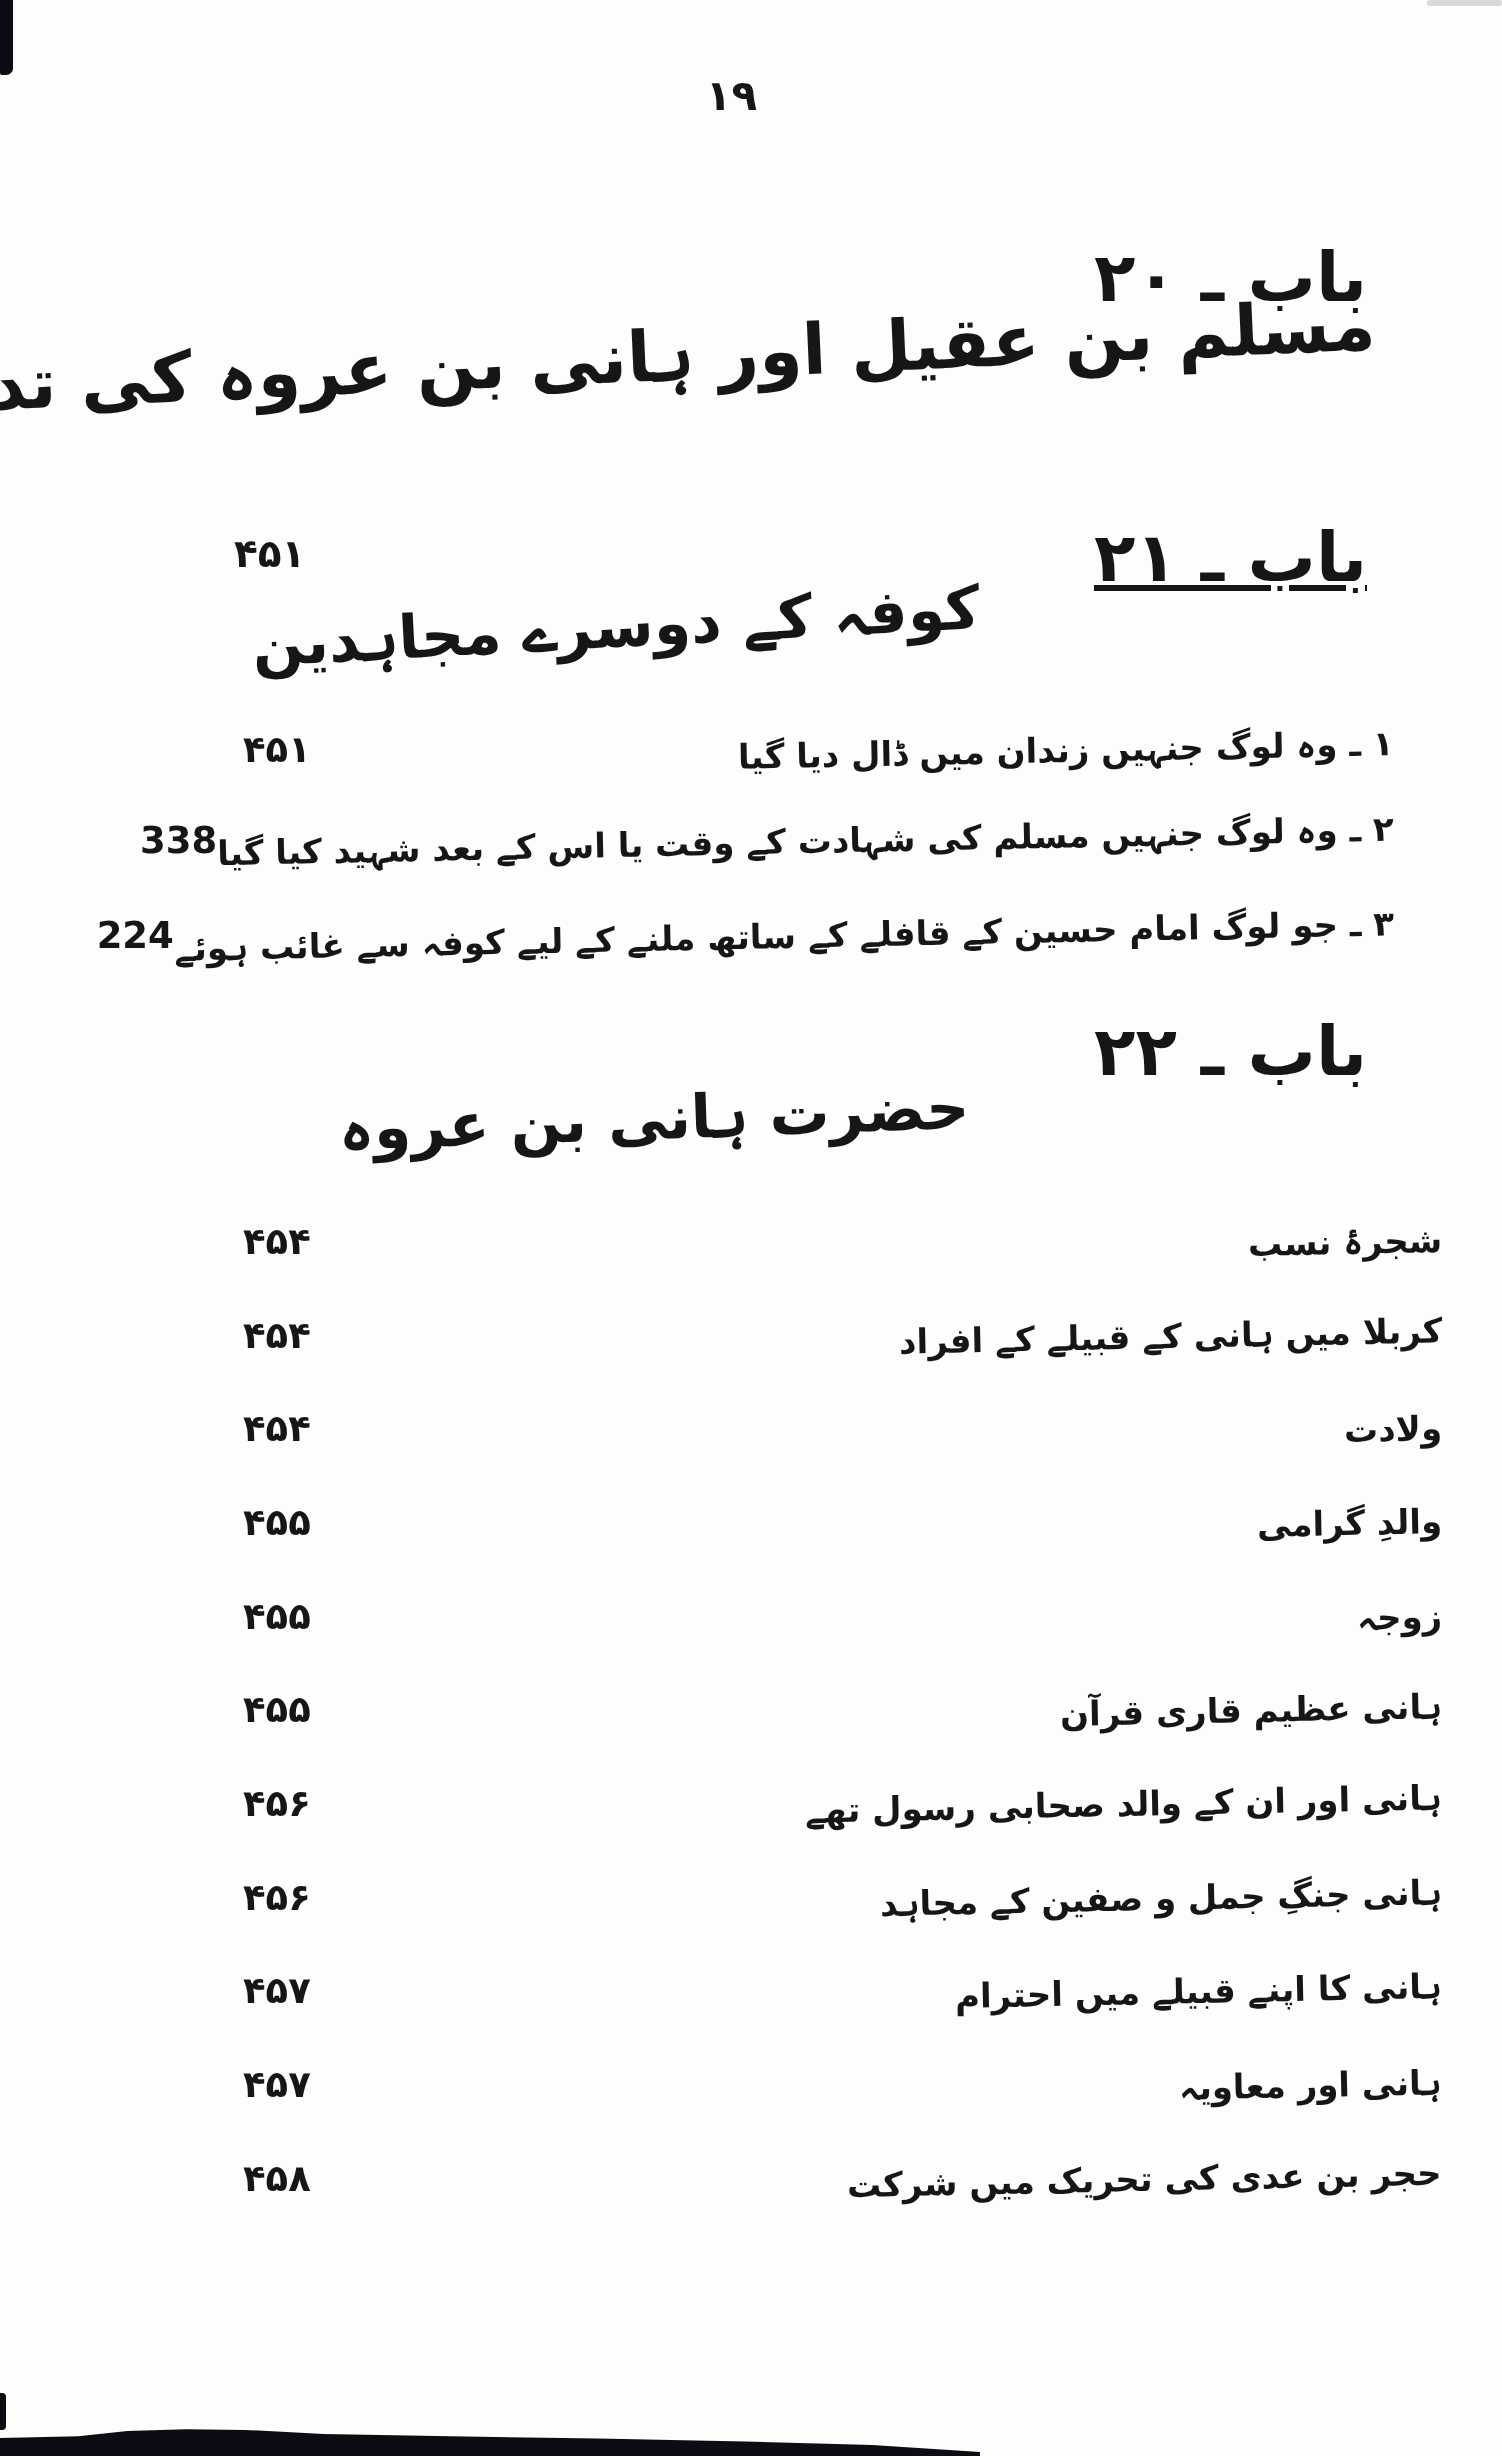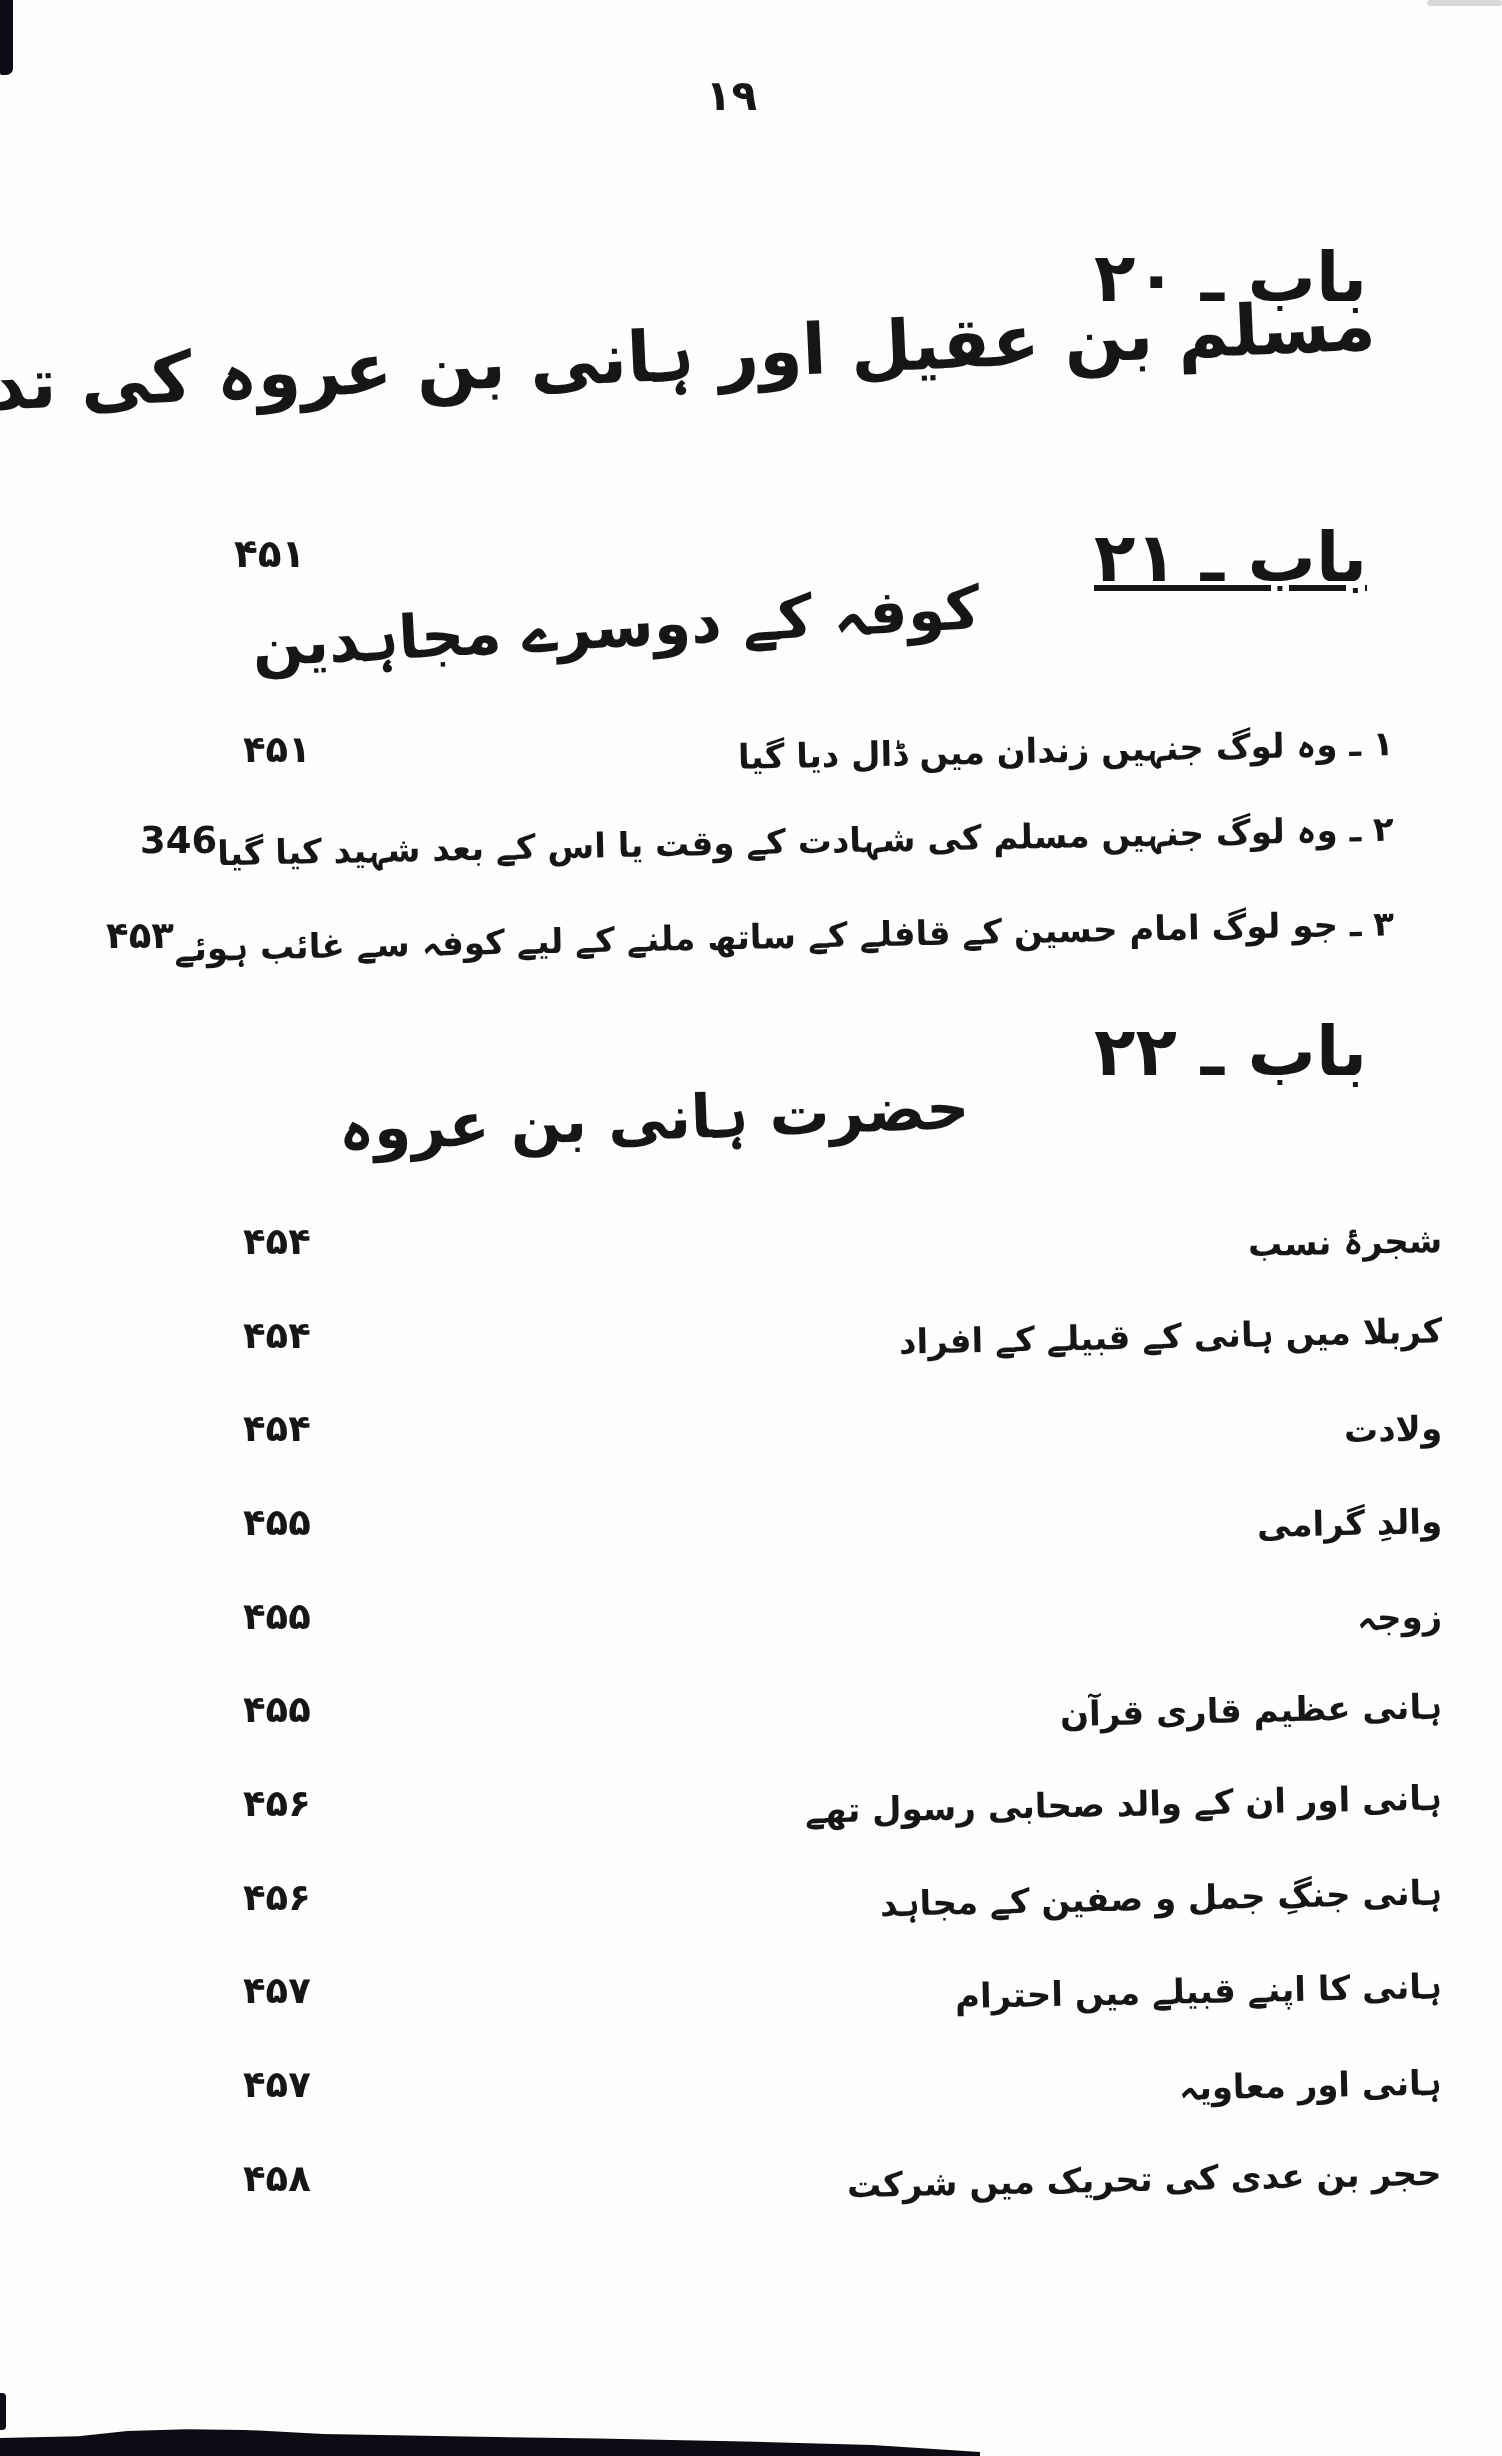--- a/index.html
+++ b/index.html
@@ -153,25 +153,25 @@
   <div class="bab pos-b21">باب ـ ۲۱</div>
   <div class="chnum pos-n21">۴۵۱</div>
   <h2 class="title t2 pos-t21">کوفہ کے دوسرے مجاہدین</h2>
 
   <div class="row pad2 pos-r0">
     <span class="etext">۱ ـ وہ لوگ جنہیں زندان میں ڈال دیا گیا</span>
     <span class="enum">۴۵۱</span>
   </div>
   <div class="row pad2 pos-r1">
     <span class="etext">۲ ـ وہ لوگ جنہیں مسلم کی شہادت کے وقت یا اس کے بعد شہید کیا گیا</span>
-    <span class="enum">346</span>
+    <span class="enum">338</span>
   </div>
   <div class="row pad2 pos-r2">
     <span class="etext">۳ ـ جو لوگ امام حسین کے قافلے کے ساتھ ملنے کے لیے کوفہ سے غائب ہوئے</span>
-    <span class="enum">۴۵۳</span>
+    <span class="enum">224</span>
   </div>
 
   <div class="bab pos-b22">باب ـ ۲۲</div>
   <h2 class="title t2 pos-t22">حضرت ہانی بن عروہ</h2>
 
   <div class="row pad3 pos-s0">
     <span class="etext">شجرۂ نسب</span>
     <span class="enum">۴۵۴</span>
   </div>
   <div class="row pad3 pos-s1">

